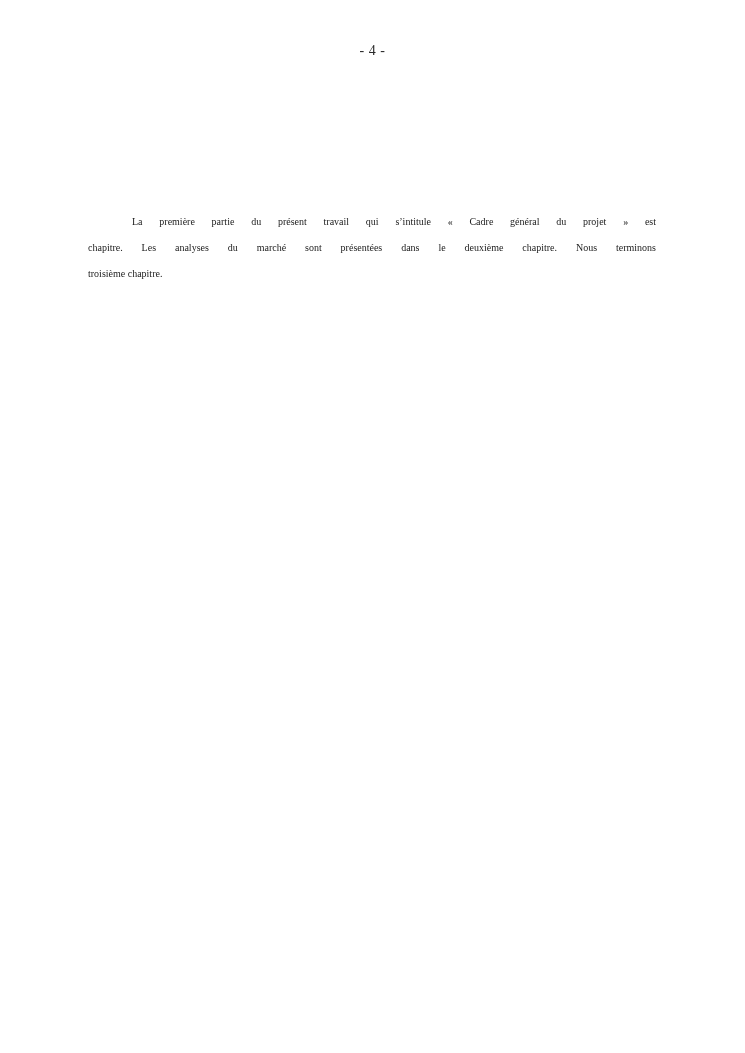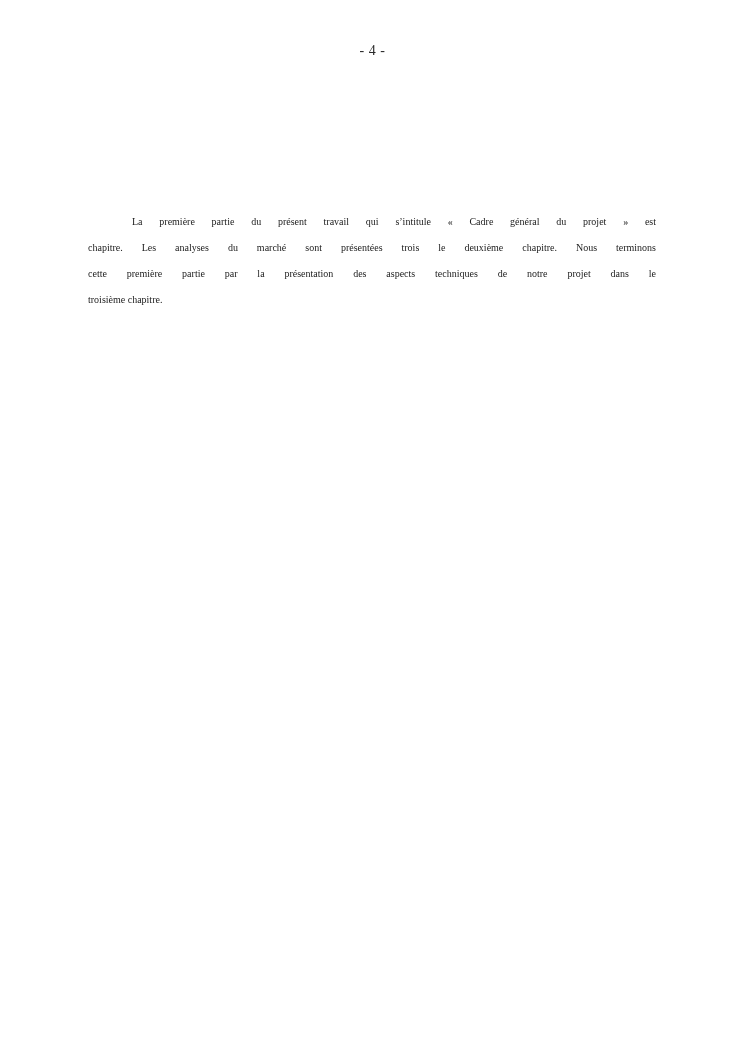--- a/index.html
+++ b/index.html
@@ -49,17 +49,16 @@
   }
 </style>
 </head>
 <body>
 
 <div class="page">
   <div class="page-number">- 4 -</div>
 
   <div class="paragraph">
     <div class="line first">La première partie du présent travail qui s’intitule « Cadre général du projet » est</div>
-    <div class="line">chapitre. Les analyses du marché sont présentées trois le deuxième chapitre. Nous terminons</div>
-    <div class="line">cette première partie par la présentation des aspects techniques de notre projet dans le</div>
+    <div class="line">chapitre. Les analyses du marché sont présentées dans le deuxième chapitre. Nous terminons</div>
     <div class="line last">troisième chapitre.</div>
   </div>
 </div>
 
 </body></html>

